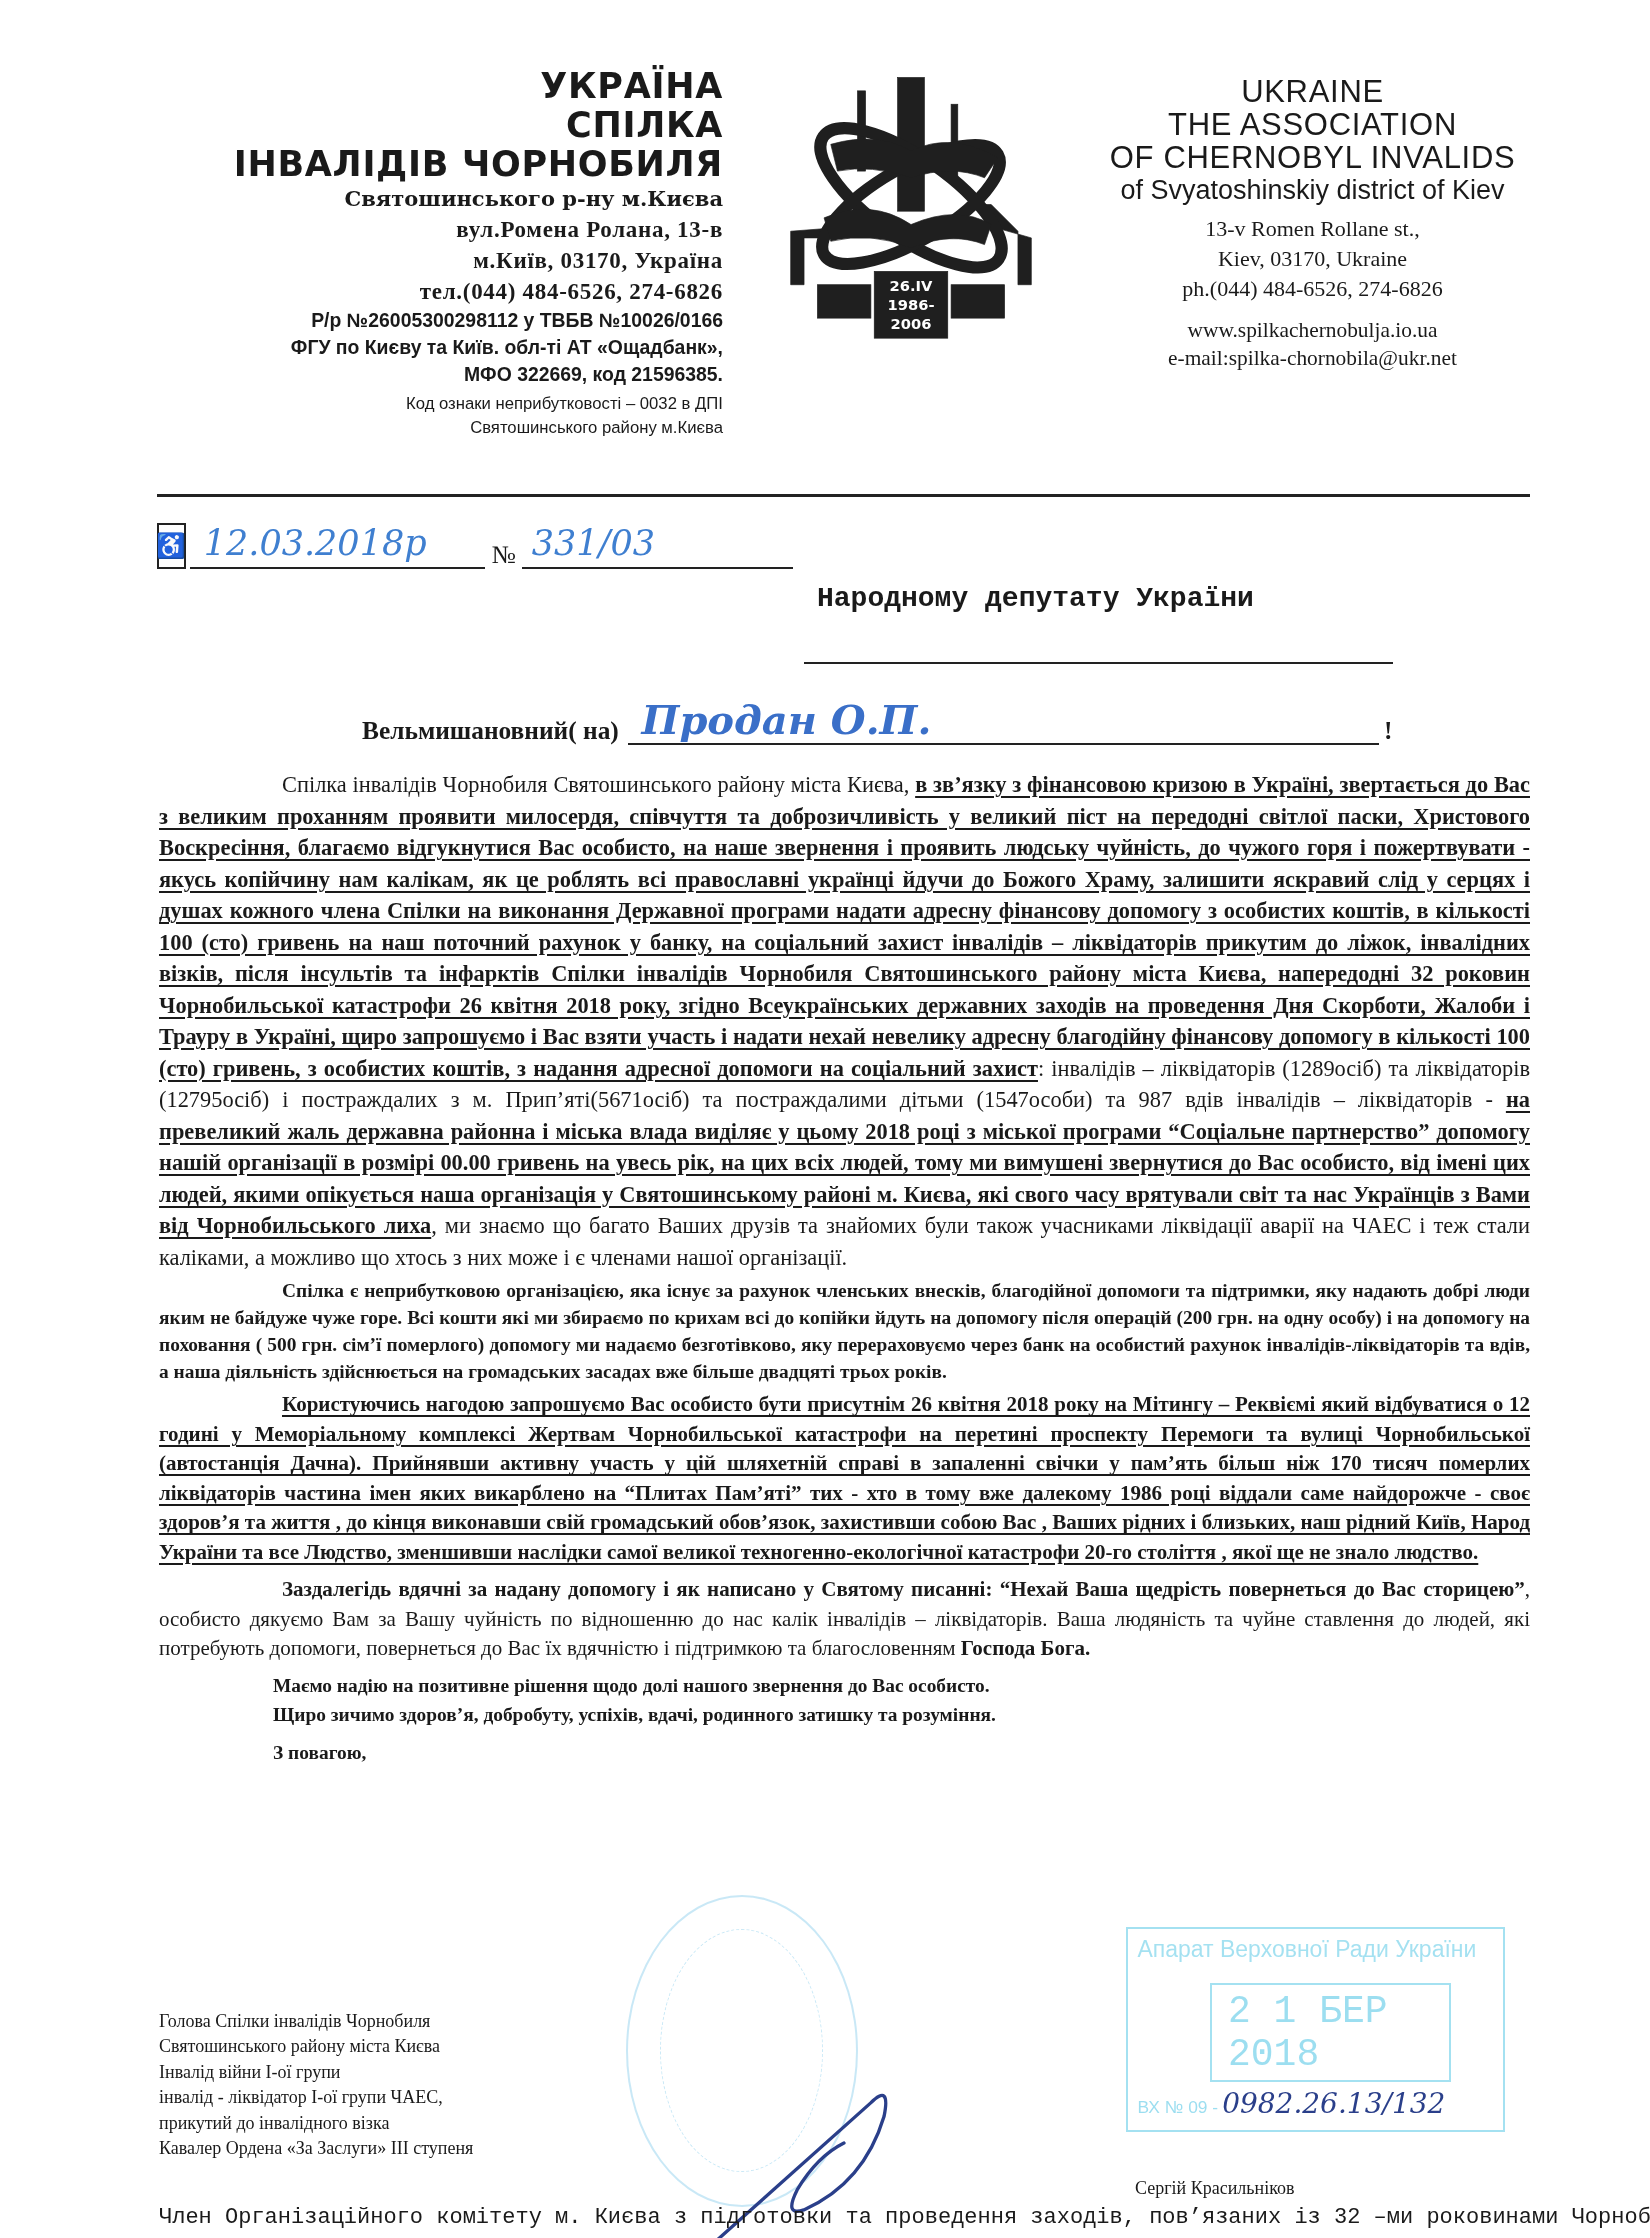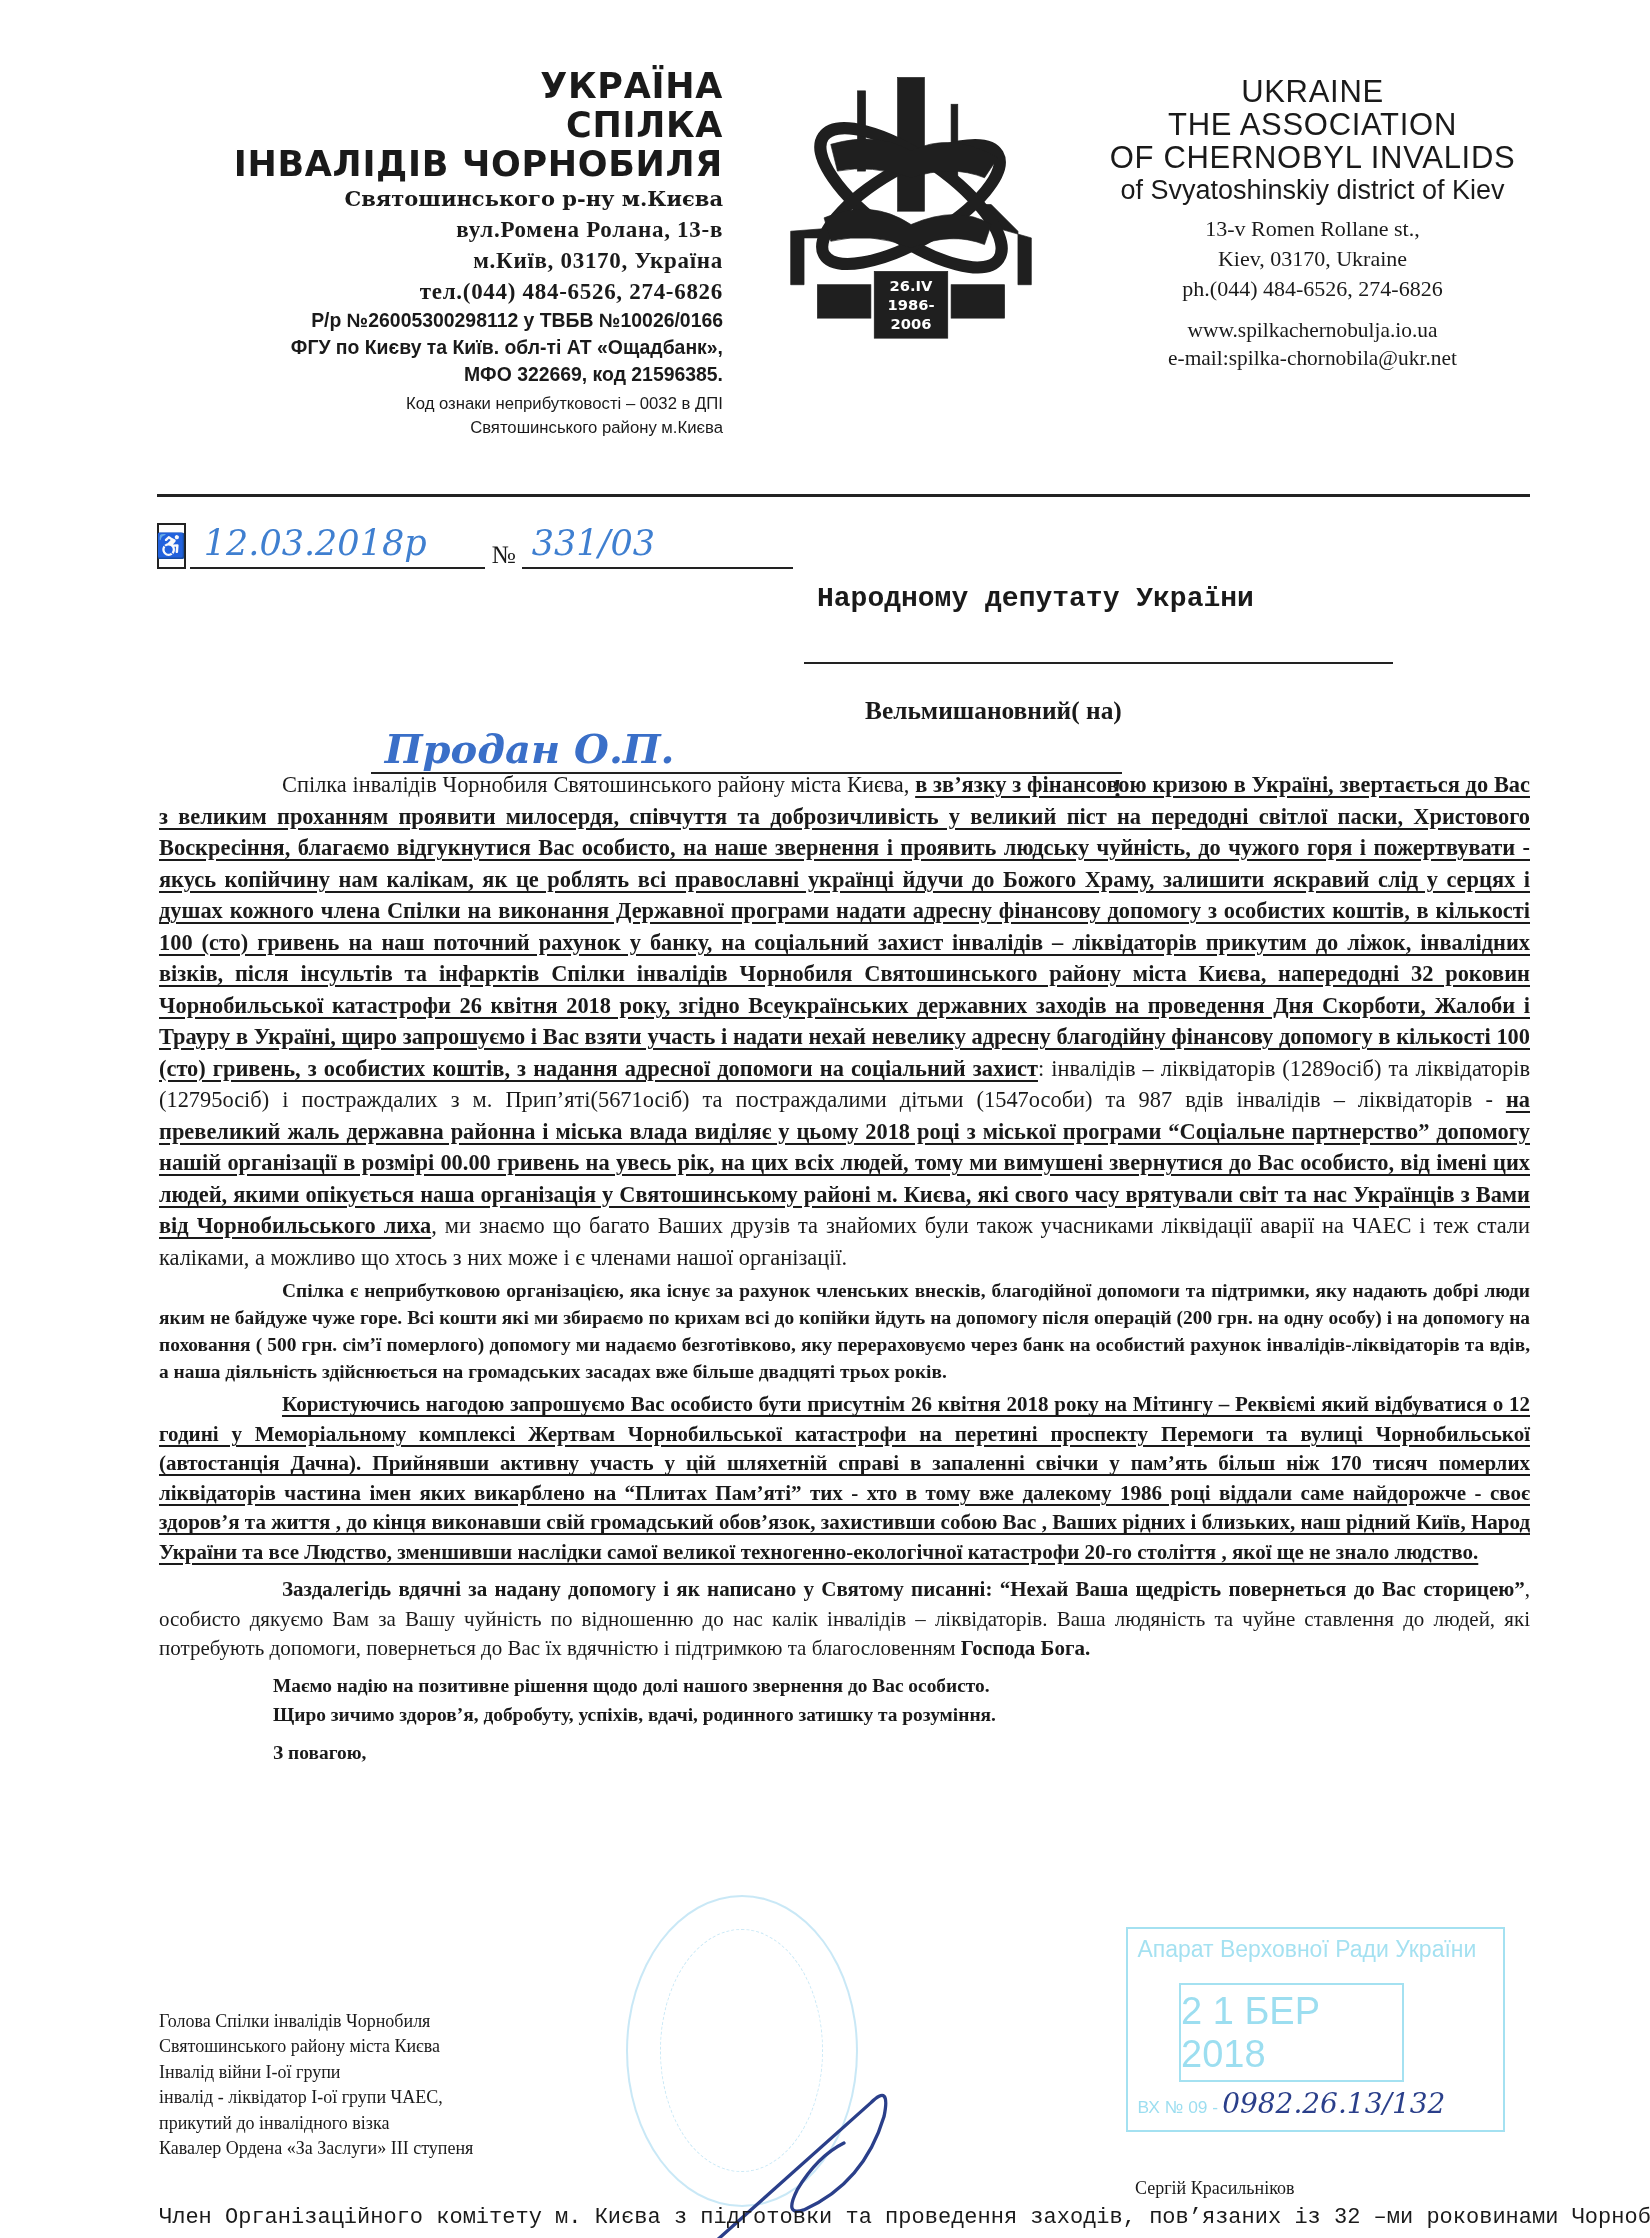--- a/index.html
+++ b/index.html
@@ -18,38 +18,38 @@
   .hdr-right .e4{font-family:"Liberation Serif",serif;font-weight:bold;font-size:24px;line-height:31px;margin-top:14.7px;}
   .hdr-right .e5{font-family:"Liberation Serif",serif;font-size:21.4px;line-height:28px;margin-top:12px;}
   .logo{left:784px;top:64px;width:254px;height:281px;}
   .rule{left:157px;top:494px;width:1373px;height:3.3px;background:#222;}
   .dateline{left:157px;top:509px;height:60px;display:flex;align-items:flex-end;font-size:23px;}
   .wc-icon{width:25.4px;height:42px;border:2px solid #222;display:flex;align-items:center;justify-content:center;font-size:24px;margin-right:4px;}
   .hand{font-family:"DejaVu Serif",serif;font-style:italic;color:#3f7fd0;}
   .blank{border-bottom:2px solid #222;display:inline-block;}
   .addr{left:804px;top:583px;font-family:Liberation Mono, monospace;font-weight:bold;font-size:28px;margin-left:13px;}
   .addr-line{left:804px;top:662px;width:589px;height:2px;background:#222;}
-  .greet{left:362px;top:696px;font-family:"Liberation Serif",serif;font-weight:bold;font-size:25.4px;display:flex;align-items:flex-end;flex-direction:column;}
+  .greet{left:362px;top:696px;font-family:"Liberation Serif",serif;font-weight:bold;font-size:25.4px;display:flex;align-items:flex-end;}
   .greet .name{width:737px;border-bottom:2px solid #222;margin-left:9.4px;font-size:40px;color:#3a6fc8;font-style:italic;font-family:"DejaVu Serif",serif;line-height:47px;padding-left:13.4px;}
   .body{left:159px;top:769px;width:1371px;font-family:"Liberation Serif",serif;}
   .p{text-align:justify;margin:0;}
   .p.big{font-size:22.4px;line-height:31.5px;}
   .p.small{font-size:19.4px;line-height:27px;font-weight:bold;}
   .p.med{font-size:21px;line-height:29.5px;}
   .ind{text-indent:123px;}
   .u{text-decoration:underline;text-decoration-thickness:2px;text-underline-offset:4px;font-weight:bold;}
   .closing{font-size:19.4px;line-height:29.5px;font-weight:bold;padding-left:114px;}
   .sig-block{left:159px;top:2009px;font-family:"Liberation Serif",serif;font-size:18px;line-height:25.4px;}
   .footline{left:159px;top:2205px;font-family:Liberation Mono, monospace;font-size:22px;white-space:nowrap;}
   .signer{left:1135px;top:2178px;font-family:"Liberation Serif",serif;font-size:18px;}
   .seal{left:626px;top:1895px;width:228px;height:308px;border:2px solid rgba(100,190,230,0.35);border-radius:50%;}
   .seal-inner{left:660px;top:1929px;width:161px;height:241px;border:1.3px dashed rgba(100,190,230,0.35);border-radius:50%;}
   .stamp{left:1126px;top:1927px;width:375px;height:201px;border:2px solid rgba(90,200,230,0.55);}
   .stamp .org{position:absolute;left:9.4px;top:6.7px;font-family:"Liberation Sans",sans-serif;font-size:23px;color:rgba(90,200,230,0.55);white-space:nowrap;}
-  .stamp .datebox{position:absolute;left:51px;top:54px;width:221px;height:95px;border:2px solid rgba(90,200,230,0.55);display:flex;align-items:center;justify-content:center;font-family:Liberation Sans, sans-serif;font-size:38px;color:rgba(90,200,230,0.6);}
+  .stamp .datebox{position:absolute;left:82px;top:54px;width:221px;height:95px;border:2px solid rgba(90,200,230,0.55);display:flex;align-items:center;justify-content:center;font-family:Liberation Mono, monospace;font-size:38px;color:rgba(90,200,230,0.6);padding-left:16px;}
   .stamp .reg{position:absolute;left:9.4px;top:158px;font-family:"Liberation Sans",sans-serif;font-size:17.4px;color:rgba(90,200,230,0.6);white-space:nowrap;}
   .stamp .regval{font-family:"DejaVu Serif",serif;font-style:italic;font-size:28px;color:#2a3f8a;margin-left:4px;}
   .signature{left:670px;top:2076px;width:281px;height:201px;}
 </style>
 </head>
 <body>
 
 <div class="abs hdr-left">
   <div class="t1">УКРАЇНА</div>
   <div class="t1">СПІЛКА</div>

